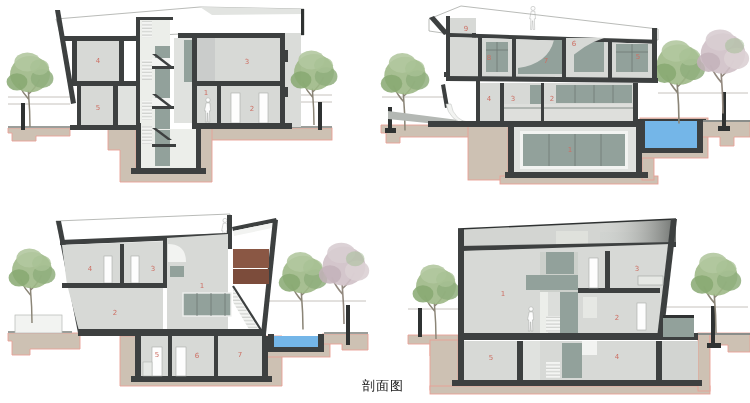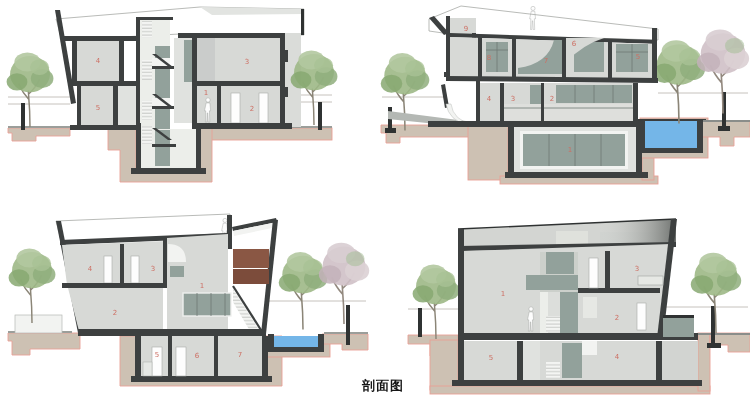--- a/index.html
+++ b/index.html
@@ -22,21 +22,21 @@
   .wh{fill:#f2f3f1;}
   .pool{fill:var(--pool);}
   .br1{fill:var(--brown1);} .br2{fill:var(--brown2);}
   .fr{fill:#fdfdfd;stroke:#a9aca8;stroke-width:0.6;}
   .ln{stroke:#b7b3ac;stroke-width:0.8;}
   .mull{stroke:#6e7a75;stroke-width:0.8;}
   .edge{stroke:#9b9e9a;stroke-width:0.7;fill:none;}
   .room-label{font-family:"DejaVu Sans","Liberation Sans",sans-serif;font-size:7px;
               fill:var(--label);text-anchor:middle;}
   .caption{position:absolute;left:335px;top:377px;width:96px;text-align:center;
-           font-size:13px;font-weight:bold;color:#161616;letter-spacing:1px;}
+           font-size:13px;font-weight:normal;color:#161616;letter-spacing:1px;}
 </style>
 </head>
 <body>
 
 <div id="stage">
 <svg width="750" height="403" viewBox="0 0 750 403">
   <defs>
     <pattern id="hat" width="4" height="3.4" patternUnits="userSpaceOnUse">
       <rect width="4" height="3.4" fill="#f4f5f3"></rect>
       <line x1="0" y1="1" x2="4" y2="1" stroke="#adb1ad" stroke-width="0.7"></line>

